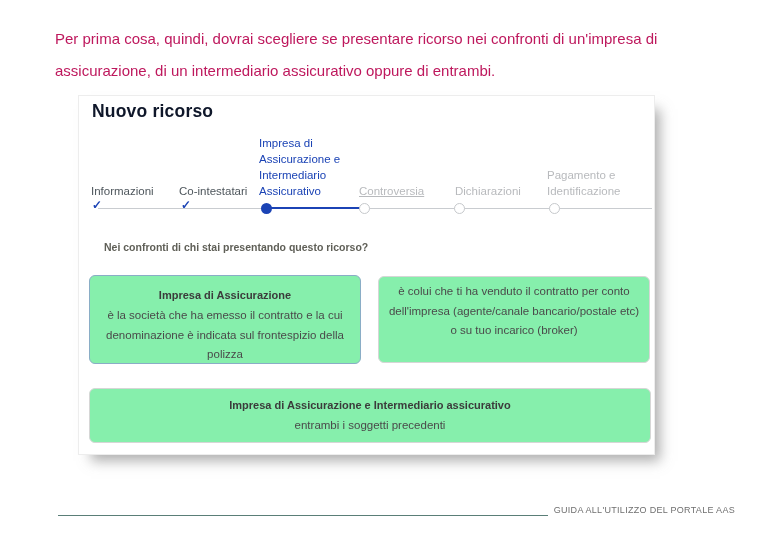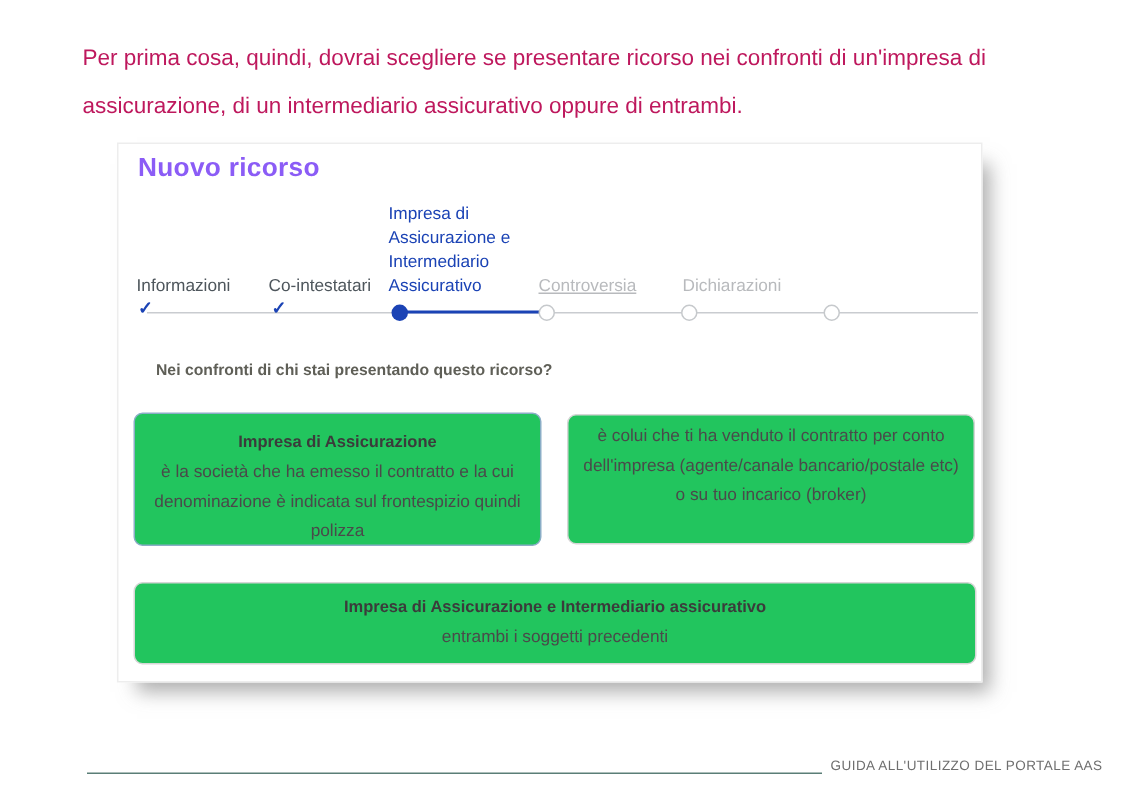--- a/index.html
+++ b/index.html
@@ -11,21 +11,21 @@
     position:absolute;left:55px;top:8px;width:684px;
     font-size:15px;line-height:2.1;color:#be185d;
   }
   .panel{
     position:absolute;left:78px;top:95px;width:575px;height:358px;
     background:#ffffff;border:1px solid #ededed;
     box-shadow:9px 10px 12px -4px rgba(110,110,110,0.55);
   }
   .panel-title{
     position:absolute;left:13px;top:5px;
-    font-size:17.5px;font-weight:bold;color:#8b5cf6;letter-spacing:0.2px;
+    font-size:17.5px;font-weight:bold;color:#0f172a;letter-spacing:0.2px;
   }
   .stepper{position:absolute;left:0;top:0;width:575px;height:130px;}
   .step-label{
     position:absolute;font-size:11.5px;line-height:16px;color:#4e565c;
   }
   .step-label.active{color:#1b43b5;}
   .step-label.upcoming{color:#b8babd;}
   .track{
     position:absolute;left:19px;top:112px;width:554px;height:1px;background:#c9ccd0;
   }
@@ -41,21 +41,21 @@
   }
   .circle{
     position:absolute;top:107px;width:9px;height:9px;border-radius:50%;
     background:#ffffff;border:1.5px solid #c6c9cc;
   }
   .question{
     position:absolute;left:13px;top:145px;
     font-size:10.5px;font-weight:bold;color:#5f5f57;padding-left:12px;
   }
   .option-card{
-    position:absolute;background:#22c55e;border-radius:6px;text-align:center;
+    position:absolute;background:#86efac;border-radius:6px;text-align:center;
     border:1px solid #d6d6d6;cursor:pointer;
   }
   .option-card.highlight{border-color:#8aadc6;}
   .card-impresa{left:10px;top:179px;width:270px;height:87px;}
   .card-intermediario{left:299px;top:180px;width:270px;height:85px;}
   .card-entrambi{left:10px;top:292px;width:560px;height:53px;}
   .card-title{
     font-size:11px;font-weight:bold;color:#3b3b3b;margin-top:13px;
   }
   .card-entrambi .card-title{margin-top:10px;}
@@ -77,37 +77,38 @@
 
 <div class="panel">
   <div class="panel-title">Nuovo ricorso</div>
 
   <div class="stepper">
     <div class="step-label" style="left:12px;top:87px;">Informazioni</div>
     <div class="step-label" style="left:100px;top:87px;">Co-intestatari</div>
     <div class="step-label active" style="left:180px;top:39px;width:92px;">Impresa di Assicurazione e Intermediario Assicurativo</div>
     <div class="step-label upcoming" style="left:280px;top:87px;text-decoration:underline;">Controversia</div>
     <div class="step-label upcoming" style="left:376px;top:87px;">Dichiarazioni</div>
+    <div class="step-label upcoming" style="left:468px;top:71px;width:92px;">Pagamento e Identificazione</div>
 
     <div class="track"></div>
     <div class="track-active"></div>
 
     <span class="check" style="left:13px;">✓</span>
     <span class="check" style="left:102px;">✓</span>
     <span class="dot"></span>
     <span class="circle" style="left:280px;"></span>
     <span class="circle" style="left:375px;"></span>
     <span class="circle" style="left:470px;"></span>
   </div>
 
   <div class="question">Nei confronti di chi stai presentando questo ricorso?</div>
 
   <div class="option-card highlight card-impresa">
     <div class="card-title">Impresa di Assicurazione</div>
-    <div class="card-desc">è la società che ha emesso il contratto e la cui denominazione è indicata sul frontespizio quindi polizza</div>
+    <div class="card-desc">è la società che ha emesso il contratto e la cui denominazione è indicata sul frontespizio della polizza</div>
   </div>
 
   <div class="option-card card-intermediario">
     <div class="card-desc">è colui che ti ha venduto il contratto per conto dell'impresa (agente/canale bancario/postale etc) o su tuo incarico (broker)</div>
   </div>
 
   <div class="option-card card-entrambi">
     <div class="card-title">Impresa di Assicurazione e Intermediario assicurativo</div>
     <div class="card-desc">entrambi i soggetti precedenti</div>
   </div>

